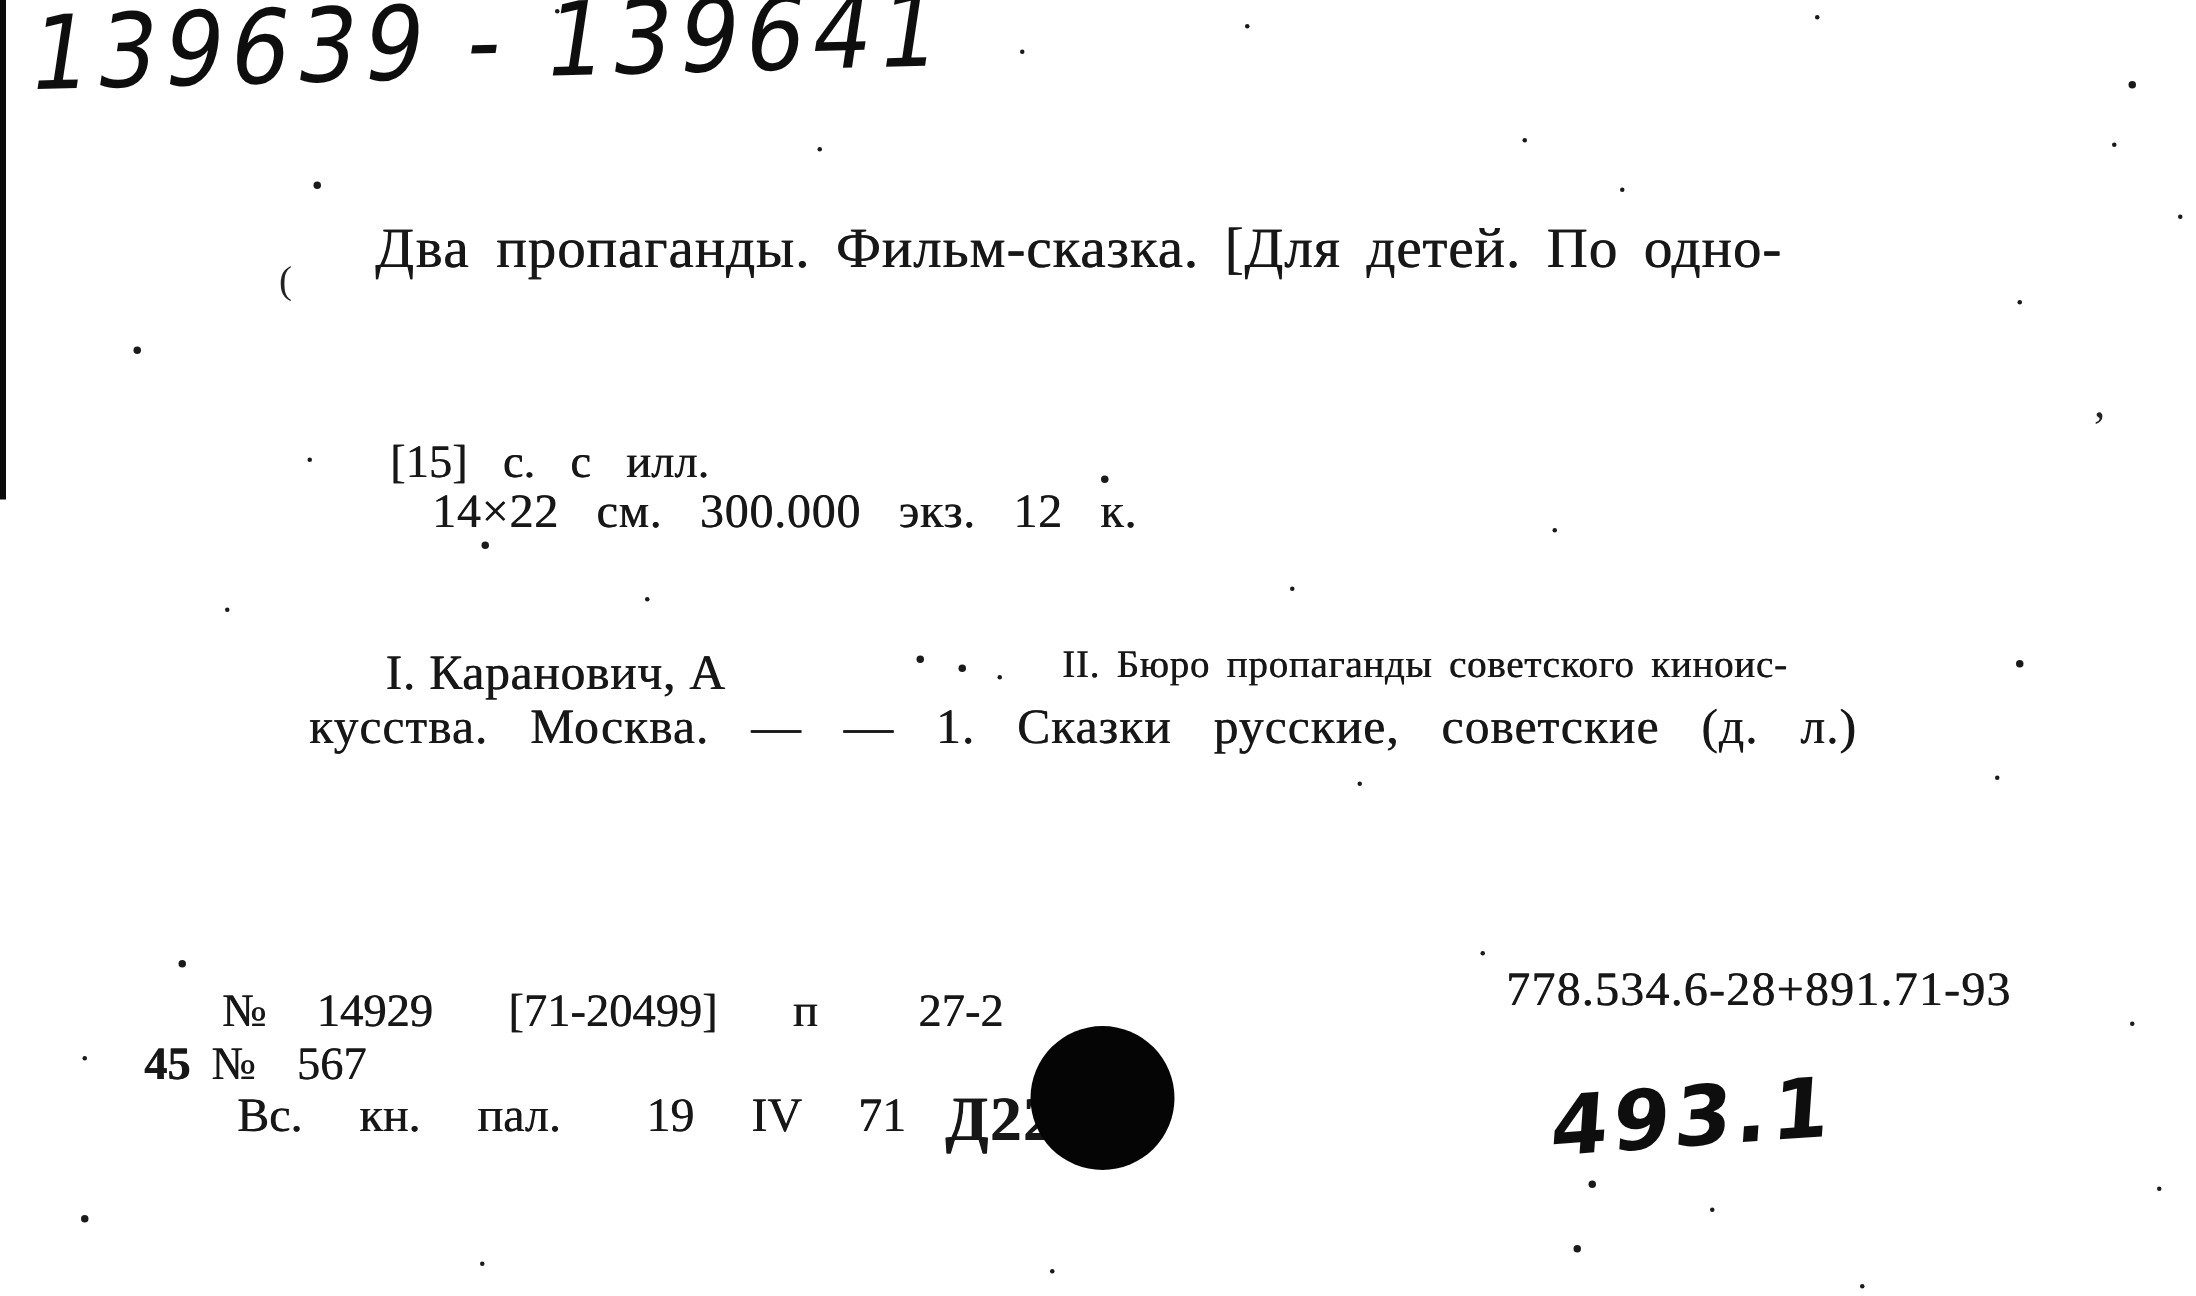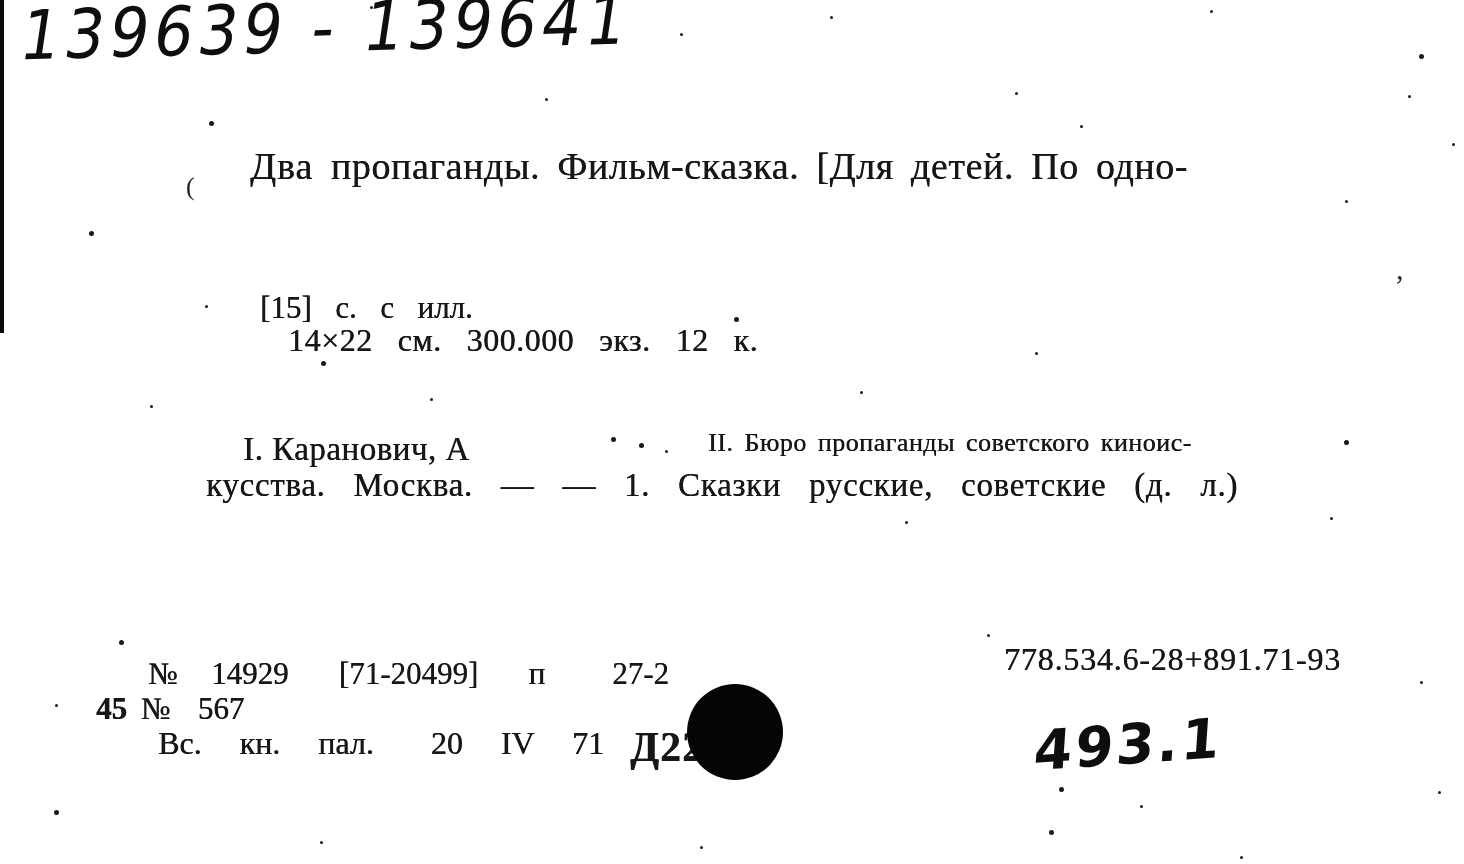--- a/index.html
+++ b/index.html
@@ -27,21 +27,21 @@
     color: #0e0e0e;
     line-height: 1;
   }
   
   .title-l1   { left: 250px; top: 146px; font-size: 38px; word-spacing: 7px;  letter-spacing: 0.6px; }
   .title-l1 b { font-weight: 400; letter-spacing: 1px; }
   .title-l2   { left: 206px; top: 194px; font-size: 38px; word-spacing: 6px;  letter-spacing: 0.6px; }
   .title-l3   { left: 210px; top: 242px; font-size: 38px; word-spacing: 13px; letter-spacing: 1px; }
   .collation  { left: 260px; top: 291px; font-size: 31px; word-spacing: 4px; text-align: right; }
   .format     { left: 256px; top: 323px; font-size: 32px; word-spacing: 4px; letter-spacing: 0.5px; margin-left: 32px; }
-  .trace-1a   { left: 243px; top: 431px; font-size: 33px; letter-spacing: 0.5px; }
+  .trace-1a   { left: 257px; top: 431px; font-size: 33px; letter-spacing: 0.5px; }
   .trace-1b   { left: 708px; top: 429px; font-size: 26px; word-spacing: 4px; letter-spacing: 0.5px; }
   .trace-2    { left: 206px; top: 467px; font-size: 33px; word-spacing: 5px; letter-spacing: 0.7px; }
   .udc        { left: 1004px; top: 642px; font-size: 32px; letter-spacing: 0.8px; }
   .reg-1      { left: 148px; top: 657px; font-size: 31px; word-spacing: 9px; }
   .reg-2      { left: 96px;  top: 692px; font-size: 31px; word-spacing: 6px; }
   .reg-2 b    { font-weight: 700; }
   .reg-3      { left: 158px; top: 726px; font-size: 32px; word-spacing: 11px; }
   .reg-d22    { left: 630px; top: 724px; font-size: 42px; font-weight: 700; letter-spacing: 1px; }
   
   .accession {
@@ -110,20 +110,20 @@
   <div class="print format">14×22  см.  300.000  экз.  12  к.</div>
 
   <div class="print trace-1a">I. Каранович, А</div>
   <div class="print trace-1b">II. Бюро пропаганды советского киноис-</div>
   <div class="print trace-2">кусства.  Москва.  —  —  1.  Сказки  русские,  советские  (д.  л.)</div>
 
   <div class="print udc">778.534.6-28+891.71-93</div>
 
   <div class="print reg-1">№  14929   [71-20499]   п    27-2</div>
   <div class="print reg-2"><b>45</b><span> №  567</span></div>
-  <div class="print reg-3">Вс.  кн.  пал.   20  IV  71</div>
+  <div class="print reg-3">Вс.  кн.  пал.   19  IV  71</div>
   <div class="print reg-d22">Д22</div>
 
   <div class="hole-punch"></div>
 
   <div class="hand shelf-mark">493.1</div>
 
 </div>
 
 </body></html>

